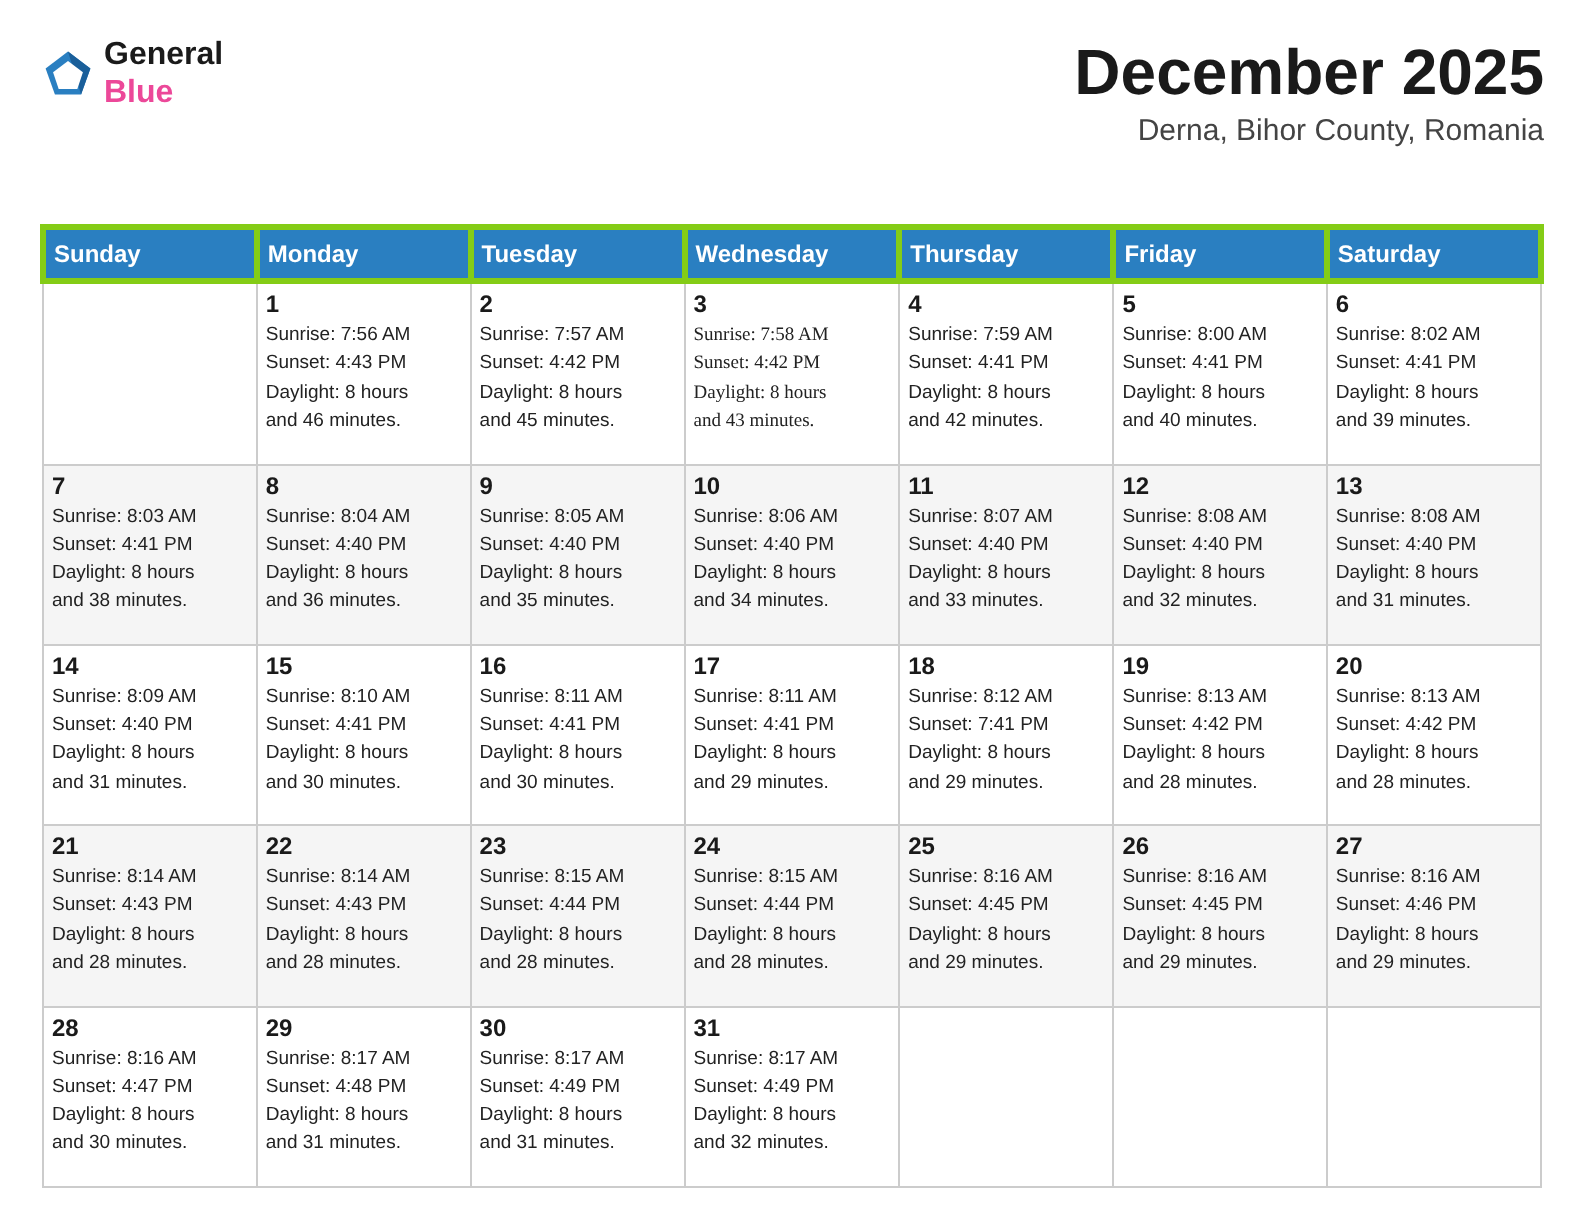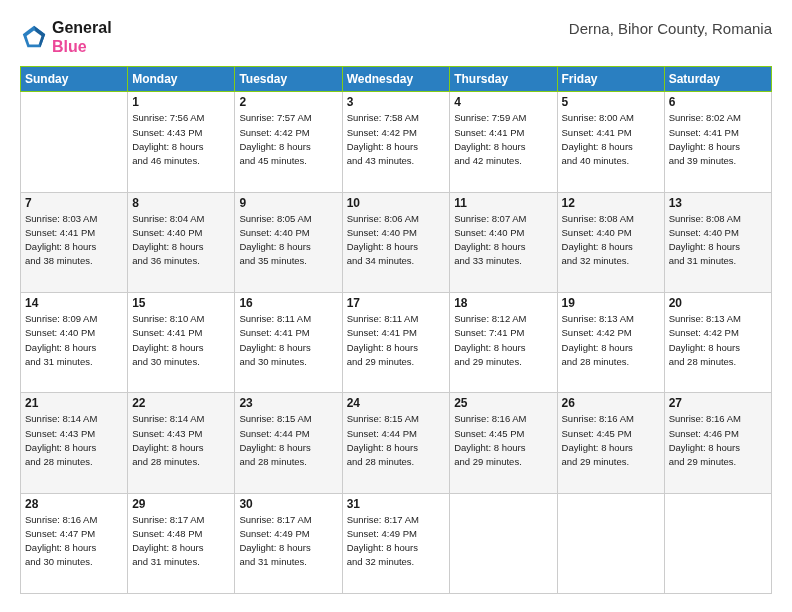--- a/index.html
+++ b/index.html
@@ -9,20 +9,21 @@
       font-family: Arial, sans-serif;
       background: #fff;
       overflow: hidden;
     }
     .page {
       width: 792px;
       height: 612px;
       padding: 18px 20px;
       display: flex;
       flex-direction: column;
+      gap: 28px;
     }
     .header {
       display: flex;
       justify-content: space-between;
       align-items: flex-start;
       margin-bottom: 10px;
     }
     .logo {
       display: flex;
       align-items: center;
@@ -57,21 +58,21 @@
       border-collapse: collapse;
       flex: 1;
     }
     .calendar th {
       background: #2a7fc1;
       color: #fff;
       font-size: 12px;
       font-weight: bold;
       padding: 5px 4px;
       text-align: left;
-      border: 1px solid #84cc16;
+      border: 3px solid #84cc16;
     }
     .calendar td {
       border: 1px solid #ccc;
       vertical-align: top;
       padding: 3px 4px;
       width: 108px;
       background: #fff;
       min-height: 70px;
     }
     .calendar tr:nth-child(even) td {
@@ -103,20 +104,21 @@
         <polygon points="15,3 27,12 22,26 8,26 3,12" fill="#2a7fc1"></polygon>
         <polygon points="15,3 27,12 22,26" fill="#1a5f9a"></polygon>
         <polygon points="15,8 23,14 20,23 10,23 7,14" fill="white"></polygon>
       </svg>
       <div class="logo-text">
         <div>General</div>
         <div class="logo-blue">Blue</div>
       </div>
     </div>
     <div class="title-section">
+      <div class="main-title">December 2025</div>
       <div class="subtitle">Derna, Bihor County, Romania</div>
     </div>
   </div>
 
   <table class="calendar">
     <thead>
       <tr>
       <th>Sunday</th>
           <th>Monday</th>
           <th>Tuesday</th>
@@ -138,21 +140,21 @@
           </td>
           <td>
             <span class="day-num">2</span>
             <div class="day-info" style="white-space: pre-line;">Sunrise: 7:57 AM
 Sunset: 4:42 PM
 Daylight: 8 hours
 and 45 minutes.</div>
           </td>
           <td>
             <span class="day-num">3</span>
-            <div class="day-info" style="white-space: pre-line;">Sunrise: 7:58 AM
+            <div class="day-info" style="white-space: pre-line; font-family: Liberation Serif, serif;">Sunrise: 7:58 AM
 Sunset: 4:42 PM
 Daylight: 8 hours
 and 43 minutes.</div>
           </td>
           <td>
             <span class="day-num">4</span>
             <div class="day-info" style="white-space: pre-line;">Sunrise: 7:59 AM
 Sunset: 4:41 PM
 Daylight: 8 hours
 and 42 minutes.</div>

